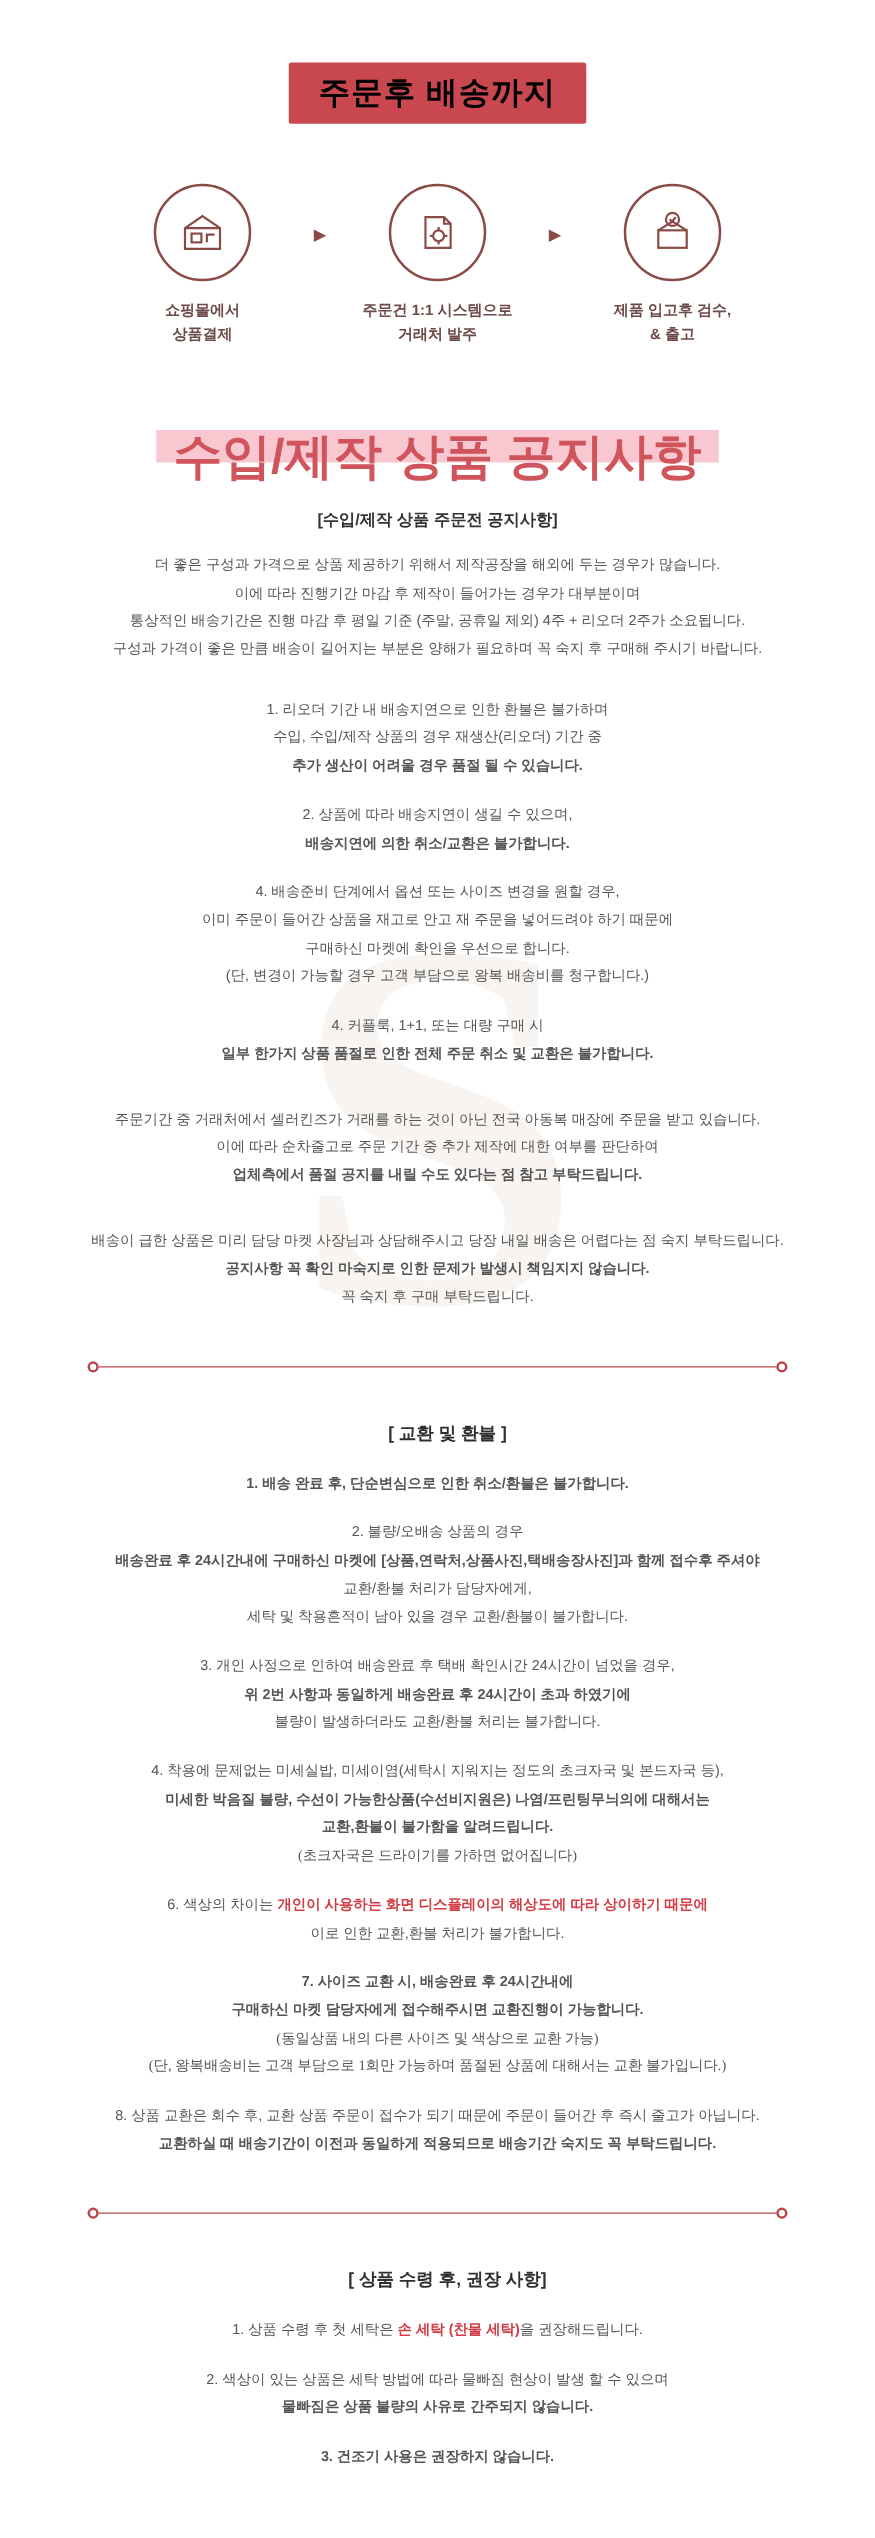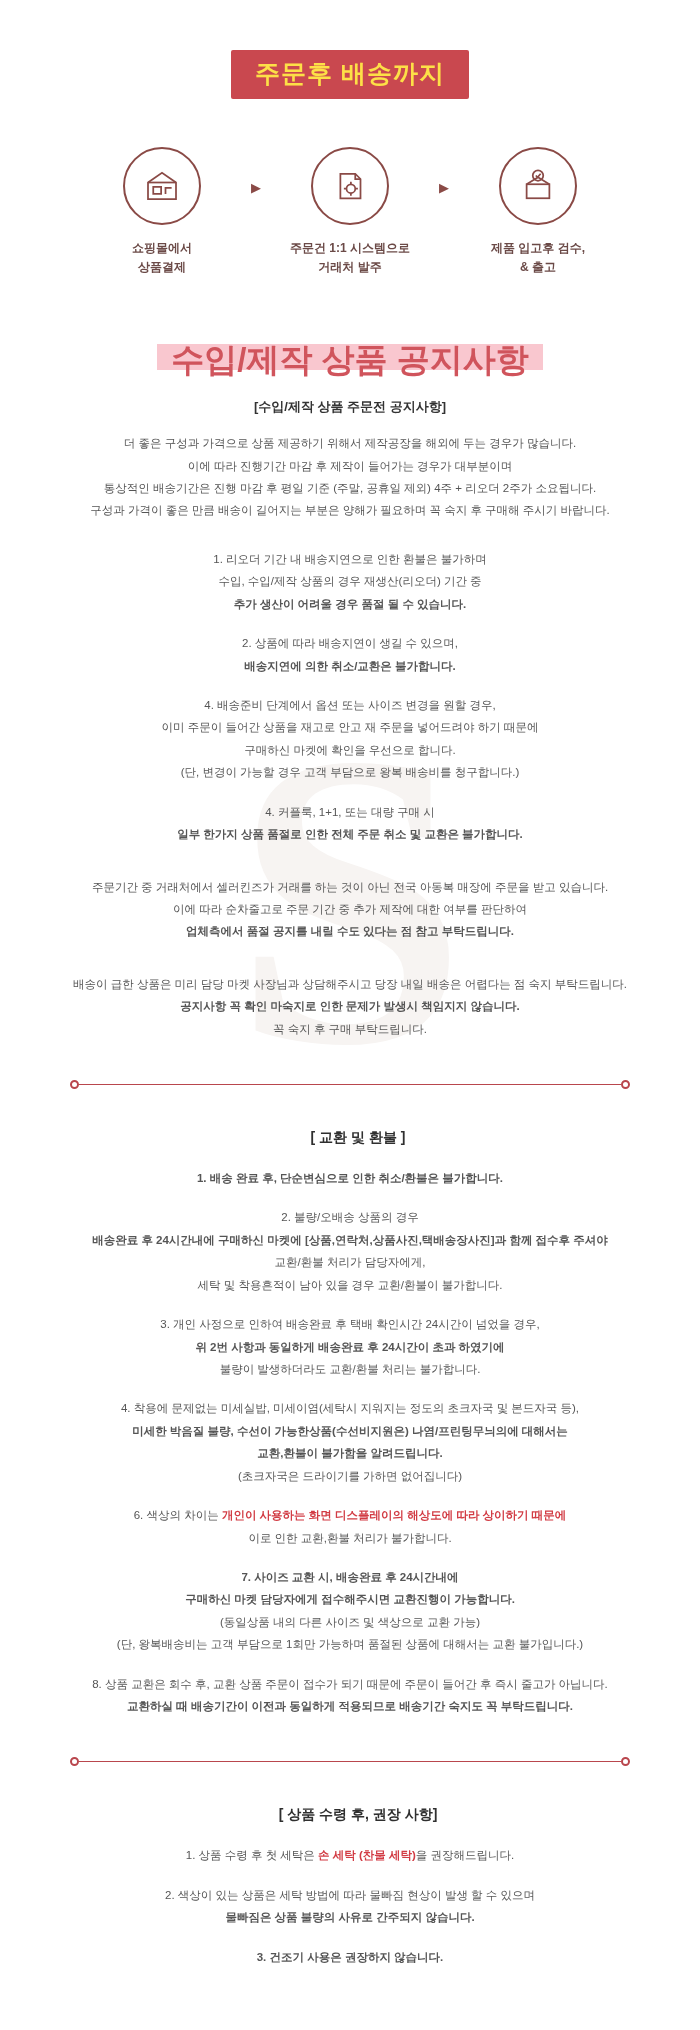--- a/index.html
+++ b/index.html
@@ -38,21 +38,21 @@
   .content { position: relative; z-index: 2; }
 
   
   .banner-wrap {
     text-align: center;
     margin-top: 20px;
   }
   .banner {
     display: inline-block;
     background: #c9484f;
-    color: #fde047;
+    color: #000000;
     font-size: 25px;
     font-weight: bold;
     letter-spacing: 1px;
     padding: 7px 24px 9px;
     border-radius: 2px;
   }
 
   
   .steps {
     display: flex;
@@ -92,21 +92,21 @@
 
   
   .title-wrap {
     text-align: center;
     margin-top: 62px;
   }
   .title-hl {
     display: inline-block;
     position: relative;
     padding: 0 14px;
-    font-size: 33px;
+    font-size: 39px;
     font-weight: bold;
     color: #d0545c;
   }
   .title-hl .hl-bar {
     position: absolute;
     left: 0; right: 0;
     top: 6px;
     height: 26px;
     background: #f9c7cf;
     z-index: -1;
@@ -121,21 +121,21 @@
     color: #333;
     margin-bottom: 16px;
   }
   p.line {
     margin: 0;
     font-size: 11.5px;
     line-height: 1.95;
     color: #555;
   }
   .red { color: #d23c44; font-weight: bold; }
-  .small { font-size: 11px; }
+  .small { font-size: 11px; font-family: Liberation Serif, serif; }
 
   
   .divider {
     position: relative;
     width: 560px;
     margin: 40px auto;
     height: 9px;
   }
   .divider .bar {
     position: absolute;

